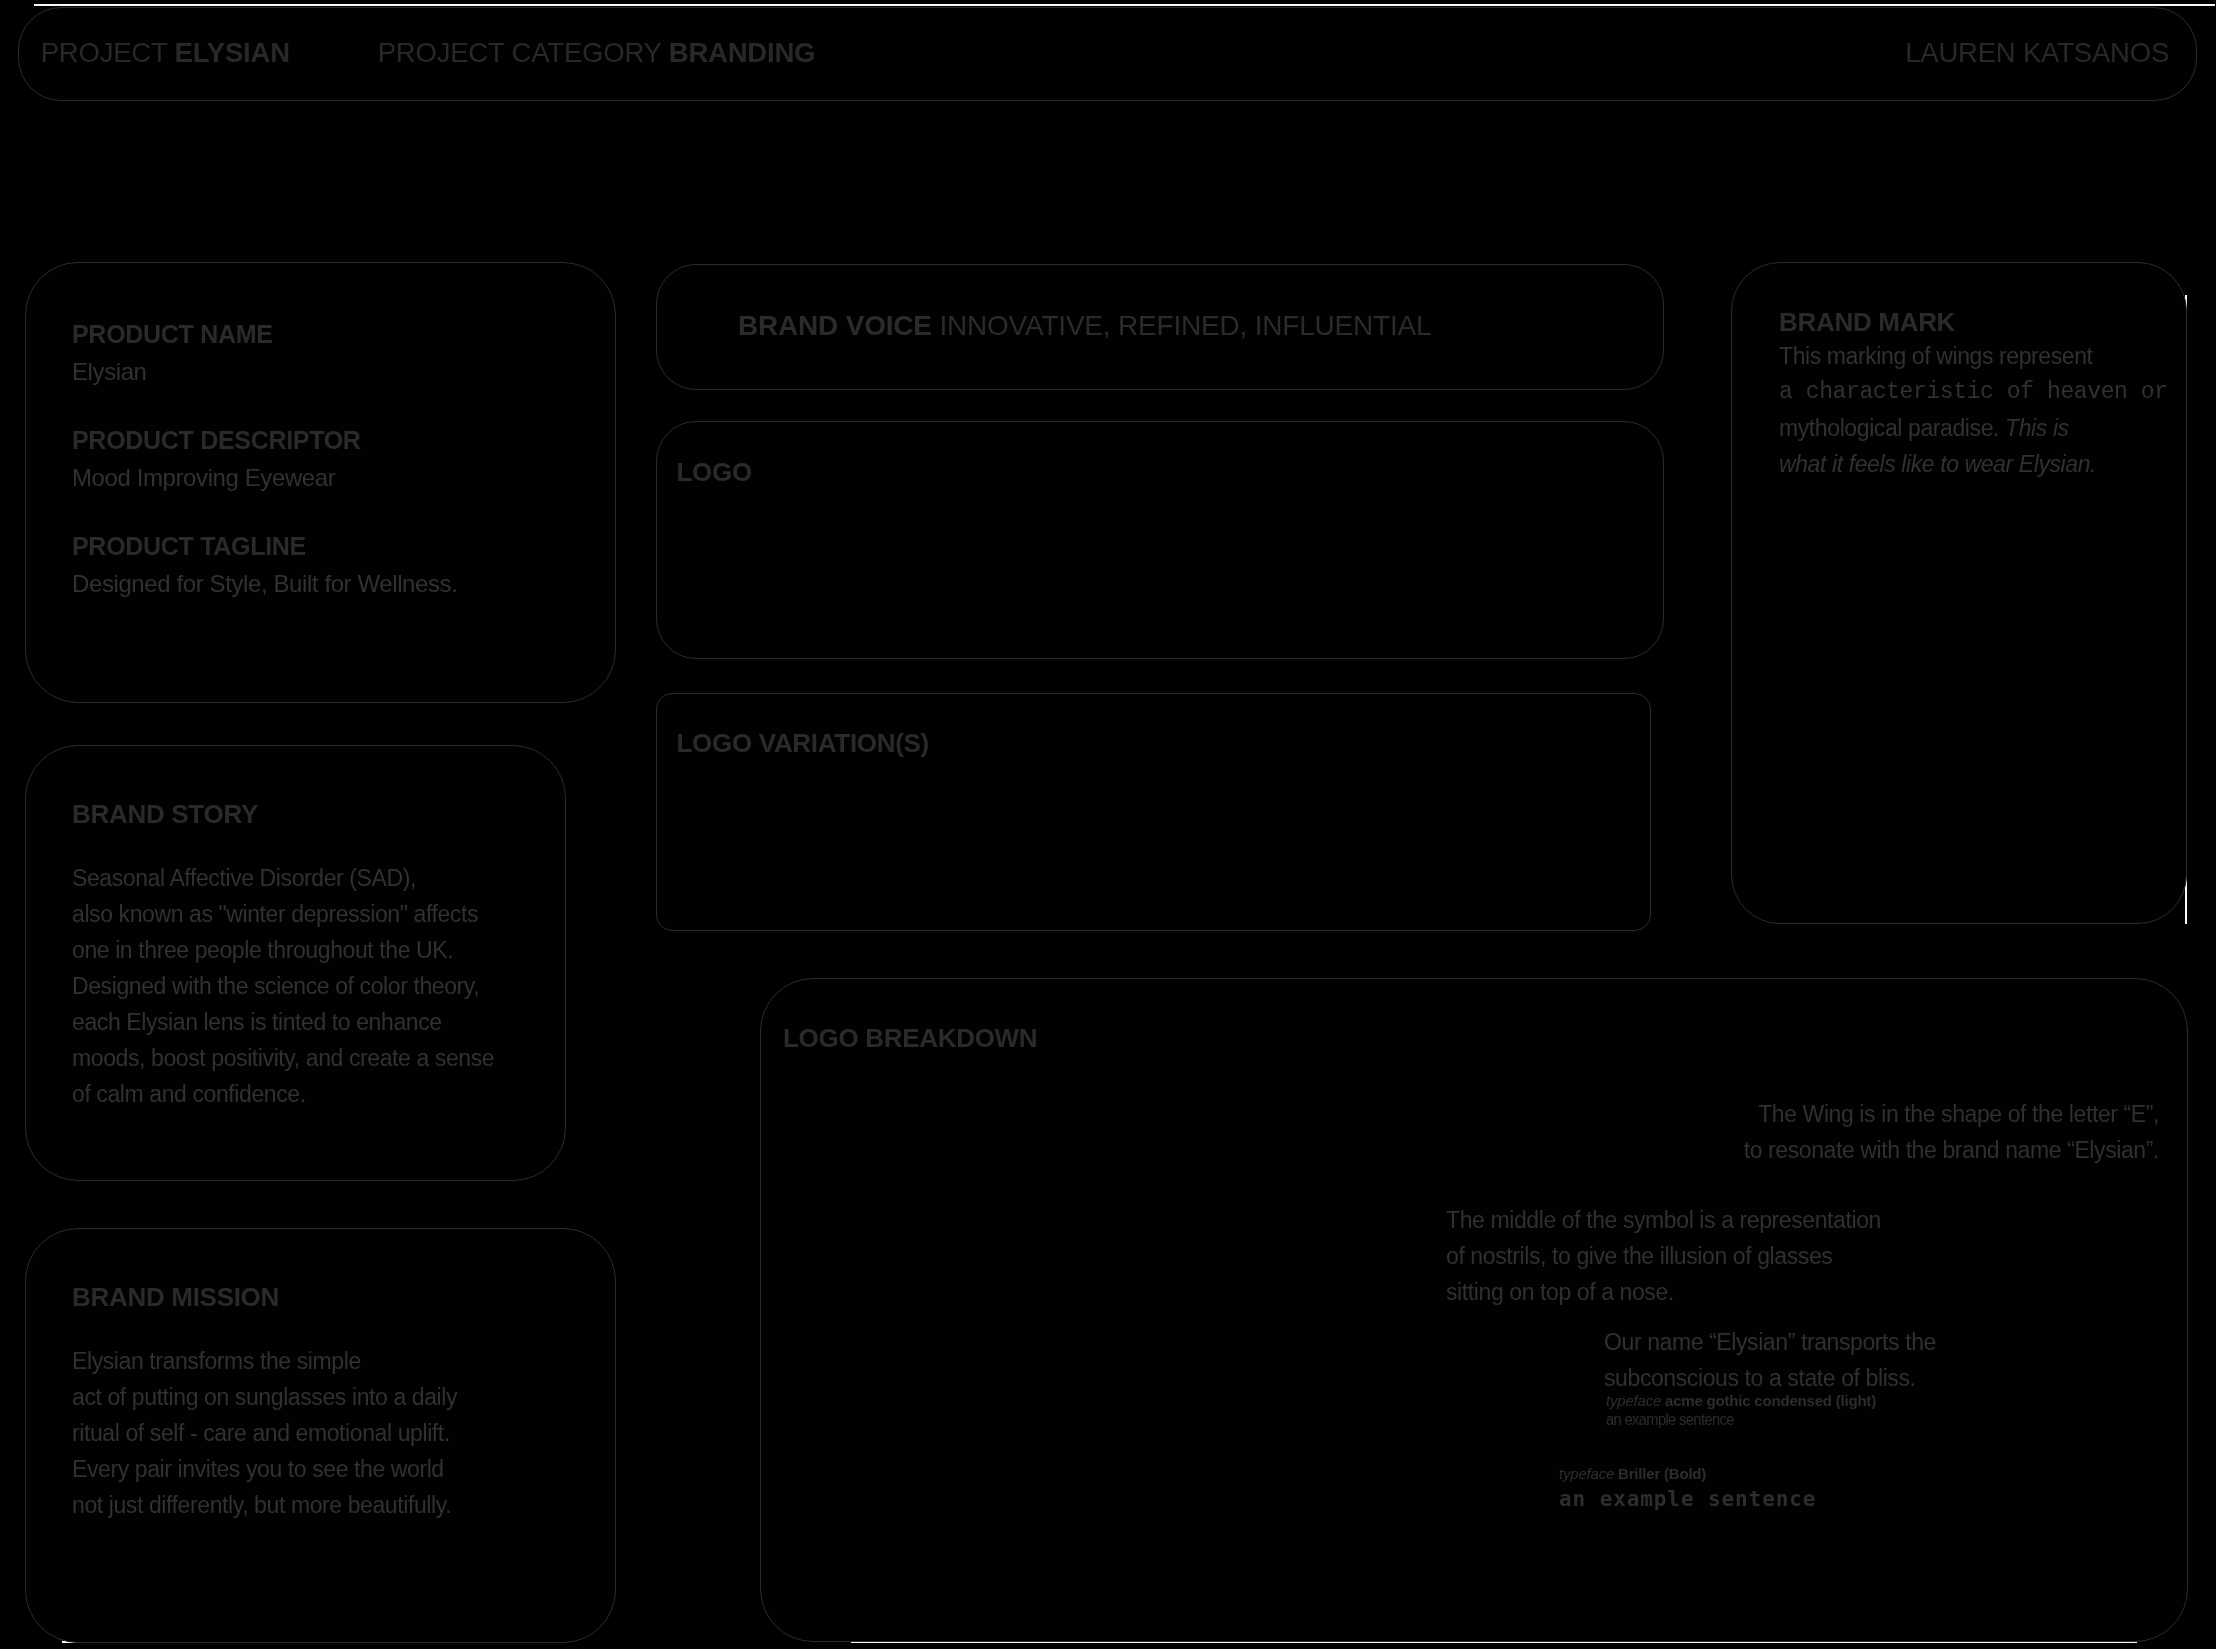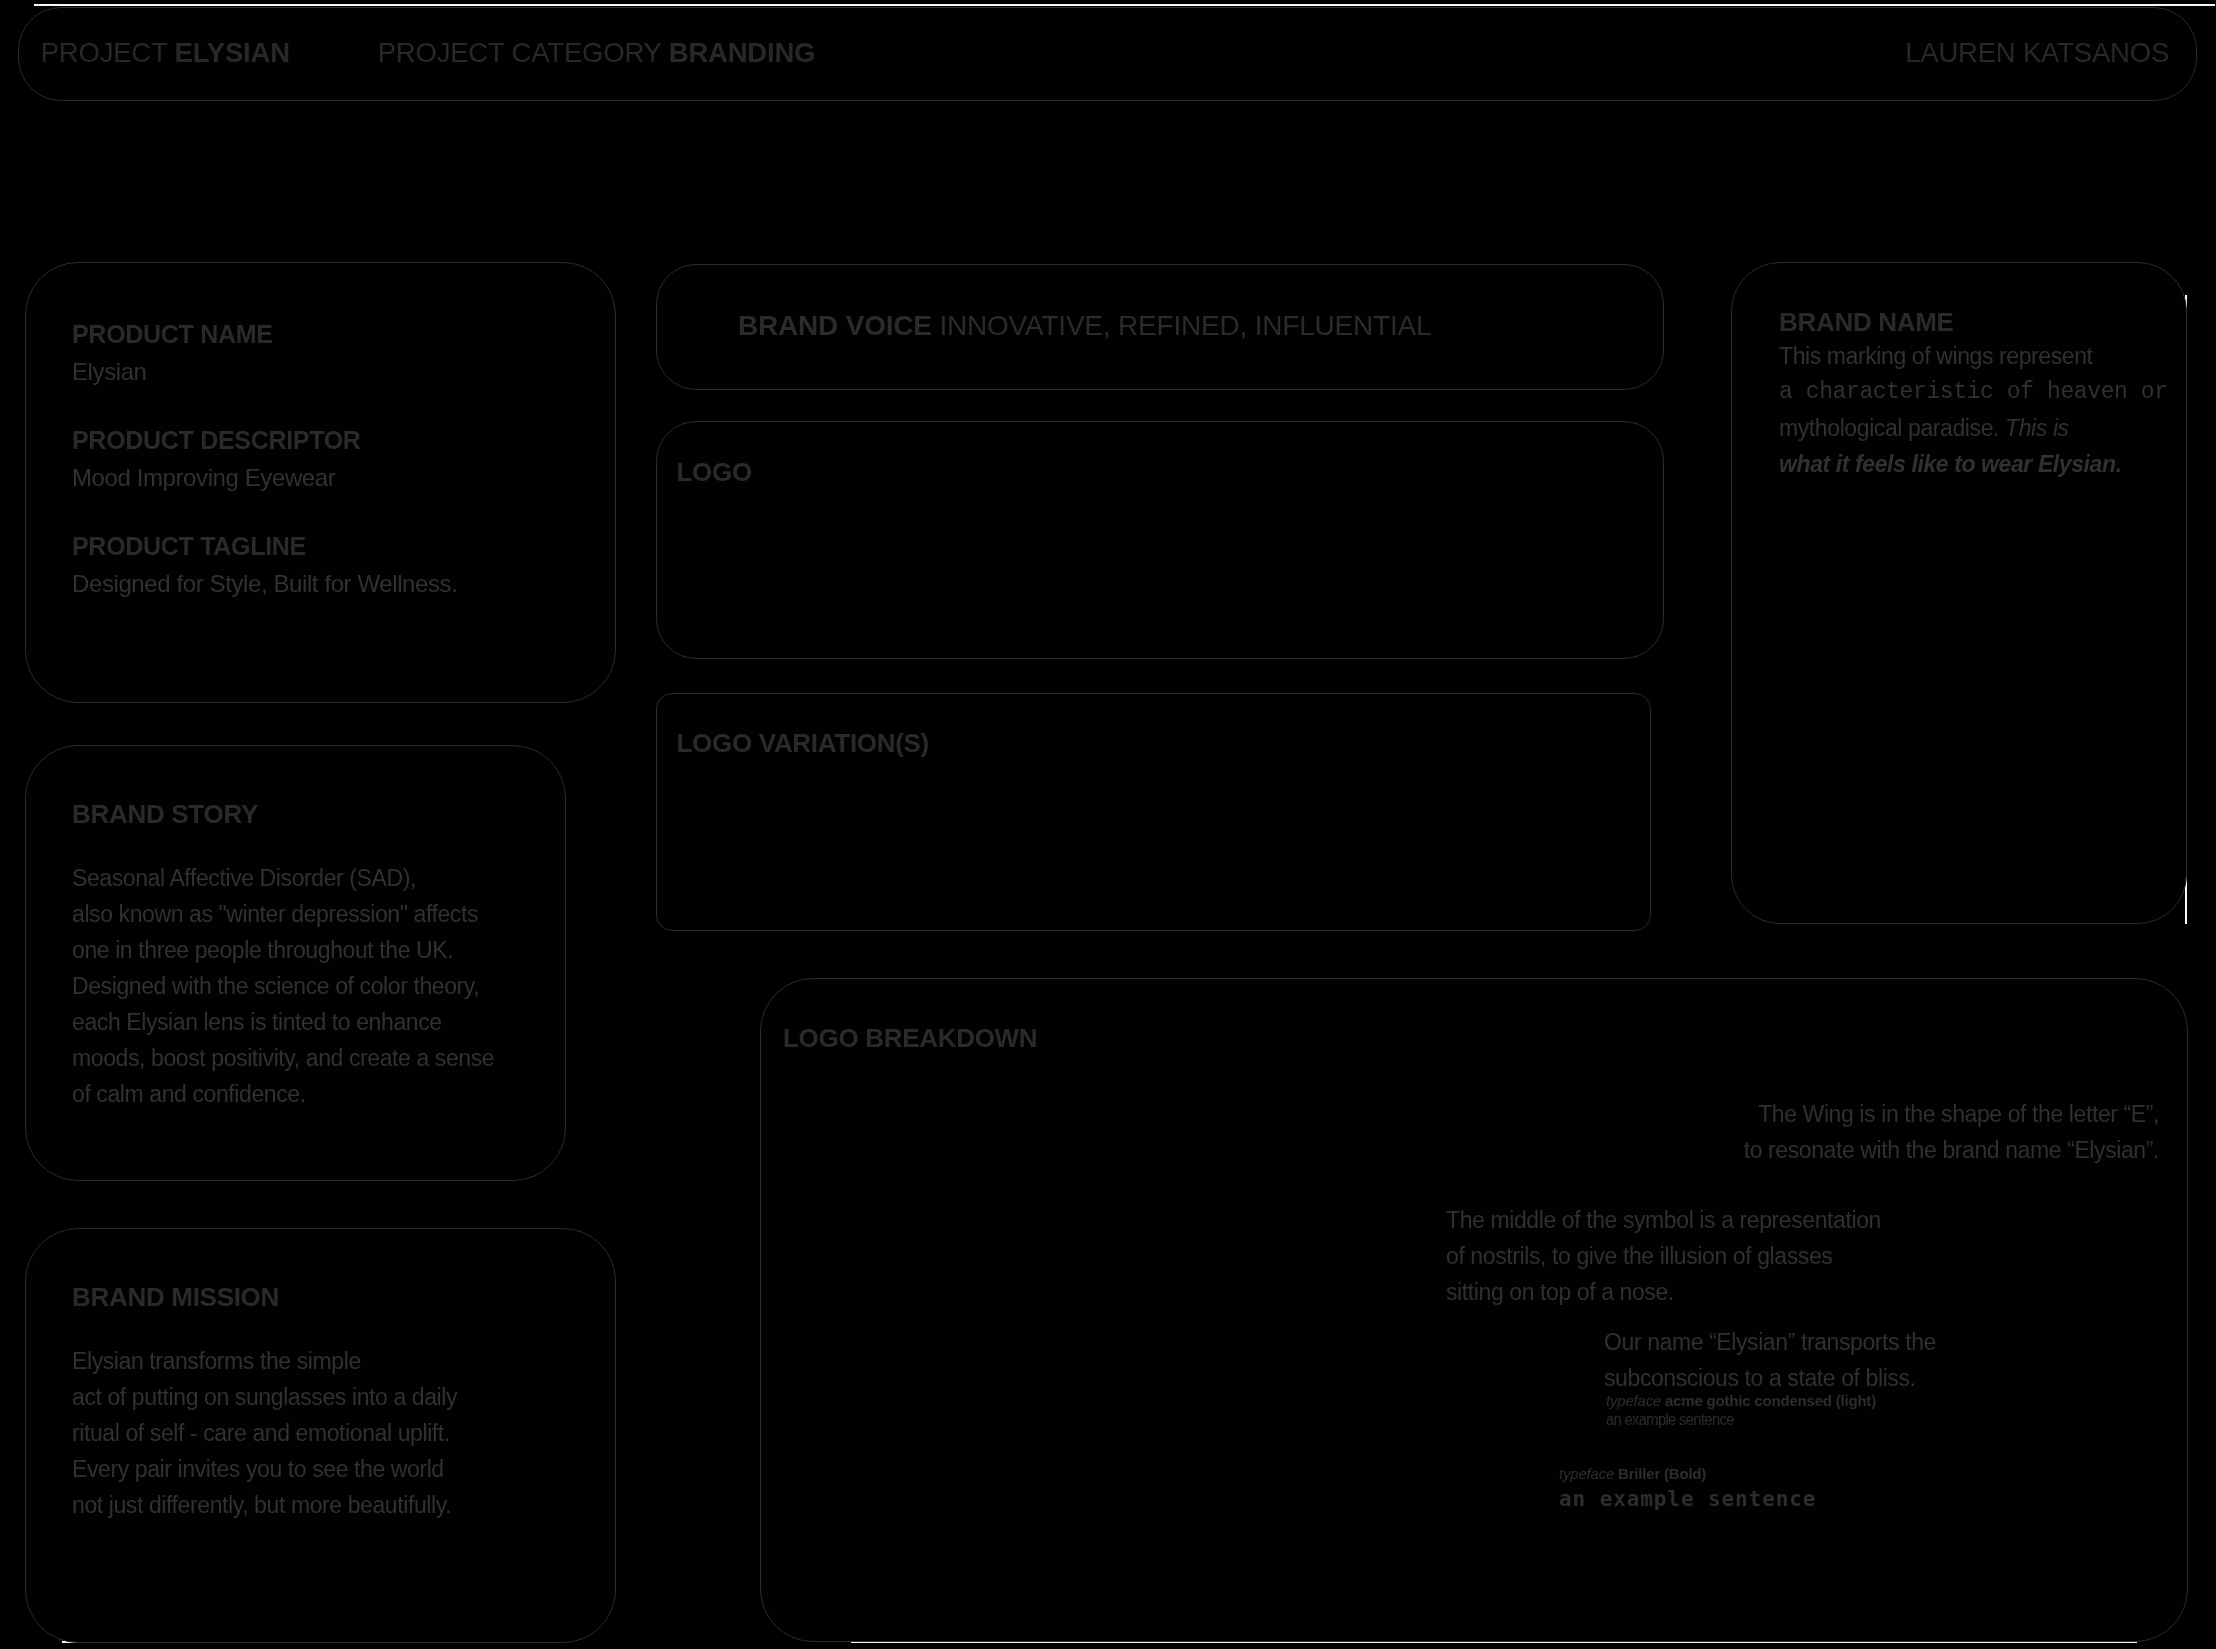--- a/index.html
+++ b/index.html
@@ -106,26 +106,26 @@
 
   <div class="card" style="left:656px;top:421px;width:1008px;height:238px;border-radius:40px;padding:35px 0 0 19.5px;">
     <div class="h">LOGO</div>
   </div>
 
   <div class="card" style="left:656px;top:693px;width:995px;height:238px;border-radius:16px;padding:34px 0 0 19.5px;">
     <div class="h">LOGO VARIATION(S)</div>
   </div>
 
   <div class="card" style="left:1731px;top:262px;width:456px;height:662px;border-radius:49px;padding:44px 17.7px 0 47px;">
-    <div class="h">BRAND NAME</div>
+    <div class="h">BRAND MARK</div>
     <div class="body" style="">
       <span style="display:block;">This marking of wings represent</span>
       <span style="display:block;font-family:Liberation Mono, monospace;">a characteristic of heaven or</span>
       <span style="display:block;"><span>mythological paradise. </span><span class="it">This is</span></span>
-      <span style="display:block;font-weight:bold;" class="it">what it feels like to wear Elysian.</span>
+      <span style="display:block;" class="it">what it feels like to wear Elysian.</span>
     </div>
   </div>
 
   <div class="card" style="left:760px;top:978px;width:1428px;height:664px;border-radius:53px;">
     <div class="h" style="position:absolute;left:22px;top:44px;">LOGO BREAKDOWN</div>
 
     <div class="ann" style="right:28px;top:117px;text-align:right;">
       <span>The Wing is in the shape of the letter “E”,</span>
       <span>to resonate with the brand name “Elysian”.</span>
     </div>

